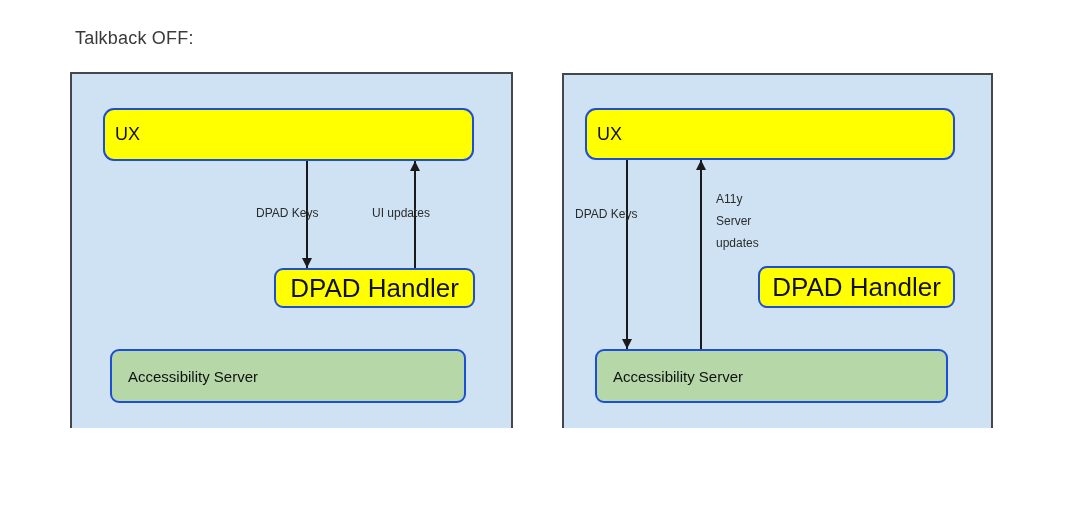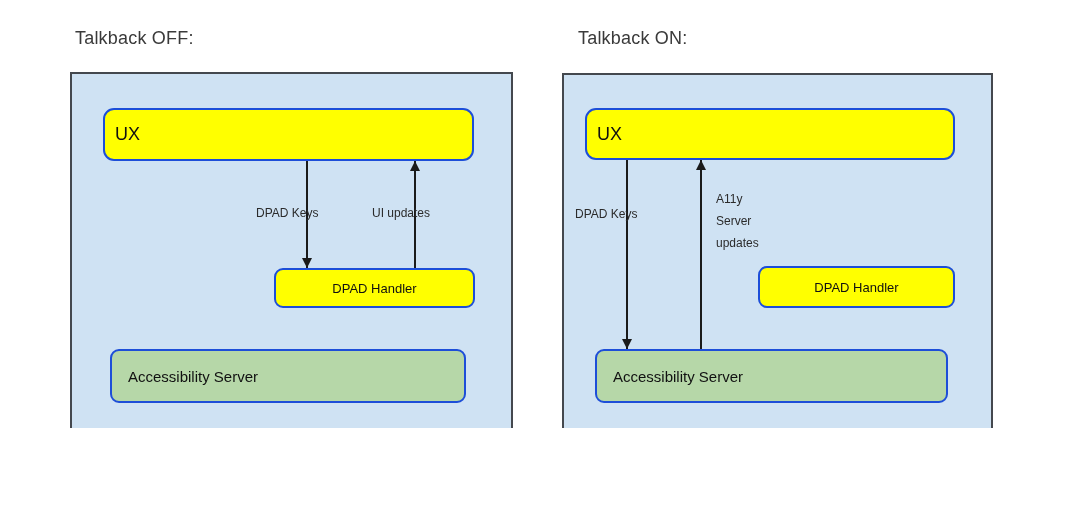--- a/index.html
+++ b/index.html
@@ -30,21 +30,21 @@
     box-sizing: border-box;
     border: 2px solid #1d4ed8;
     display: flex;
     align-items: center;
     color: #111111;
     white-space: nowrap;
   }
   .box-yellow { background: #ffff00; }
   .box-green  { background: #b6d7a8; }
   .box-ux { border-radius: 11px; font-size: 18px; padding-left: 10px; }
-  .box-handler { border-radius: 9px; font-size: 13px; justify-content: center; }
+  .box-handler { border-radius: 9px; font-size: 26px; justify-content: center; }
   .box-server  { border-radius: 9px; font-size: 15px; padding-left: 16px; }
   .vline {
     position: absolute;
     width: 1.5px;
     background: #1a1a1a;
   }
   .head {
     position: absolute;
     width: 0; height: 0;
     border-left: 5px solid transparent;
@@ -84,21 +84,20 @@
   </div>
 
   <div class="box box-yellow box-handler" style="left:274px; top:268px; width:201px; height:40px;">
     <span>DPAD Handler</span>
   </div>
 
   <div class="box box-green box-server" style="left:110px; top:349px; width:356px; height:54px;">
     <span>Accessibility Server</span>
   </div>
 
-  <div class="panel-title" style="left:578px; top:28px;">Talkback ON:</div>
 
   <div class="container" style="left:562px; top:73px; width:431px; height:377px;"></div>
 
   <div class="vline" style="left:626px; top:160px; height:189px;"></div>
   <div class="head head-down" style="left:622px; top:339px;"></div>
 
   <div class="vline" style="left:700px; top:160px; height:189px;"></div>
   <div class="head head-up" style="left:696px; top:160px;"></div>
 
   <div class="flow-label" style="left:575px; top:207px;">DPAD Keys</div>

